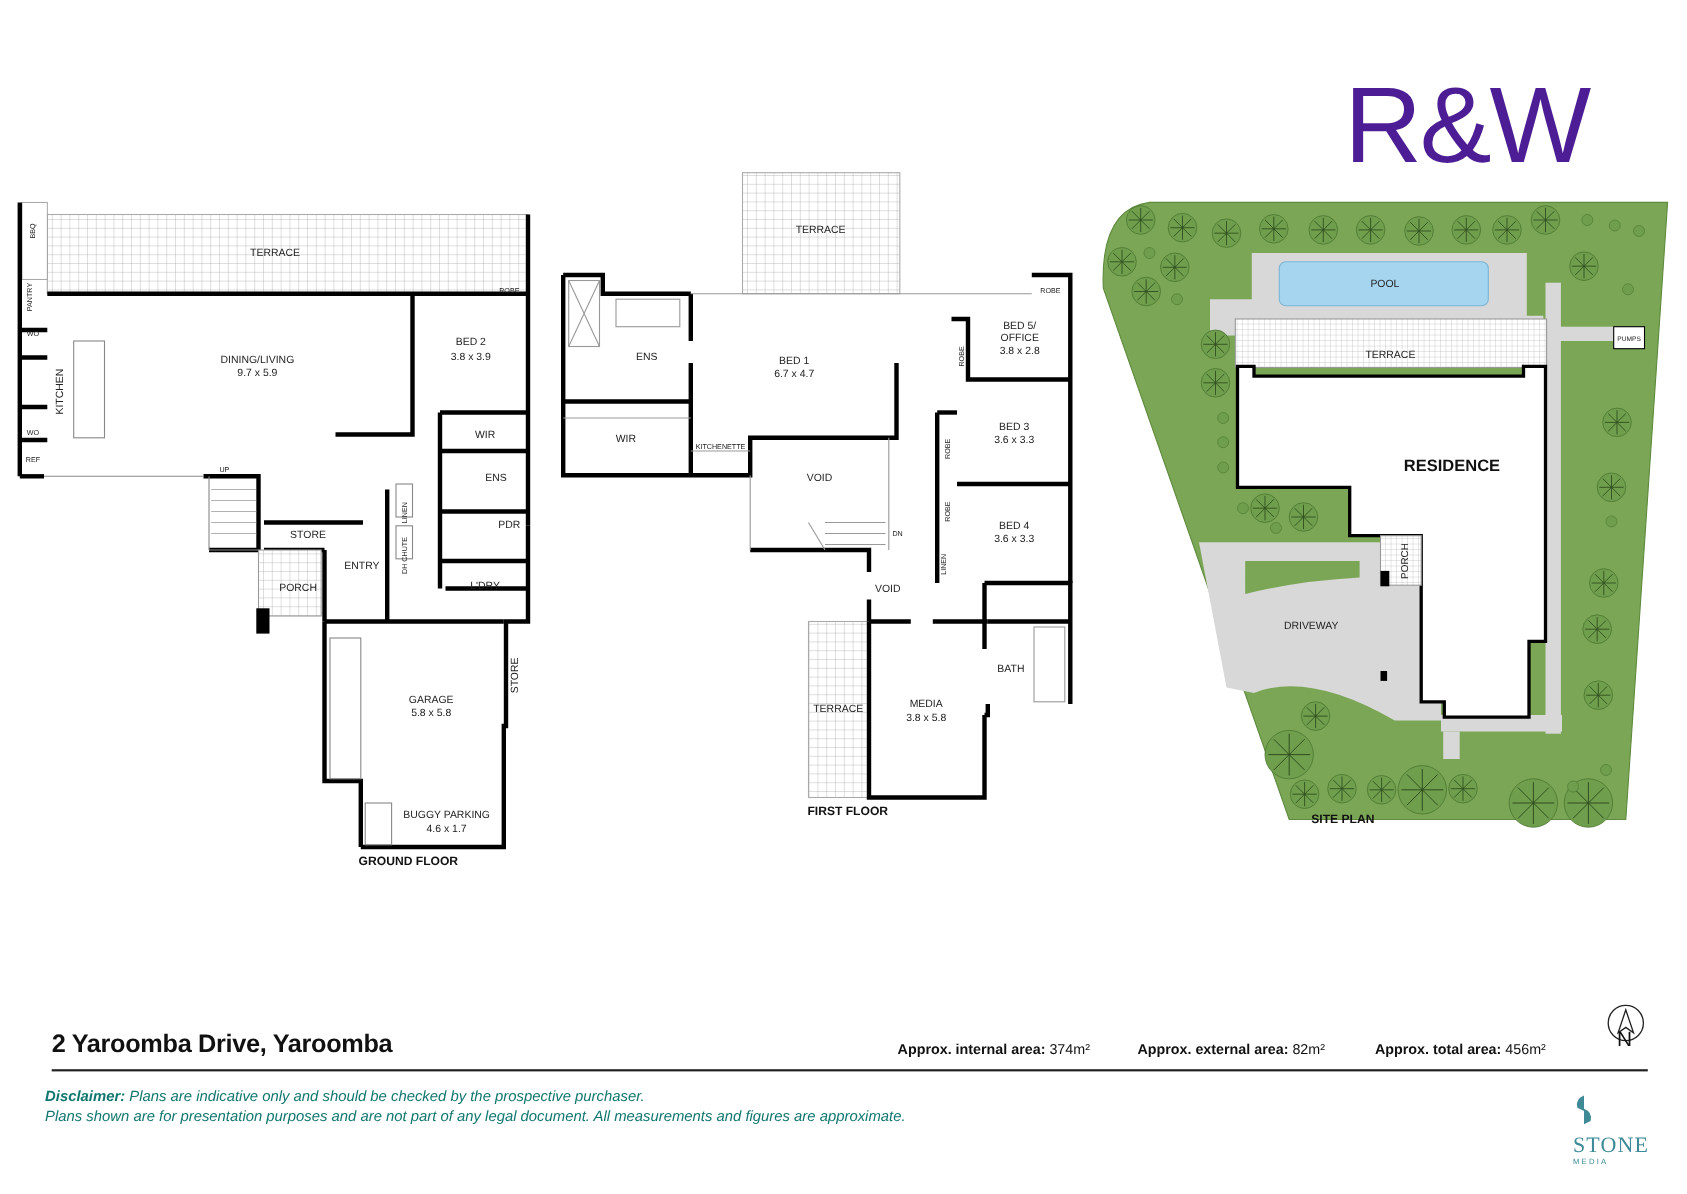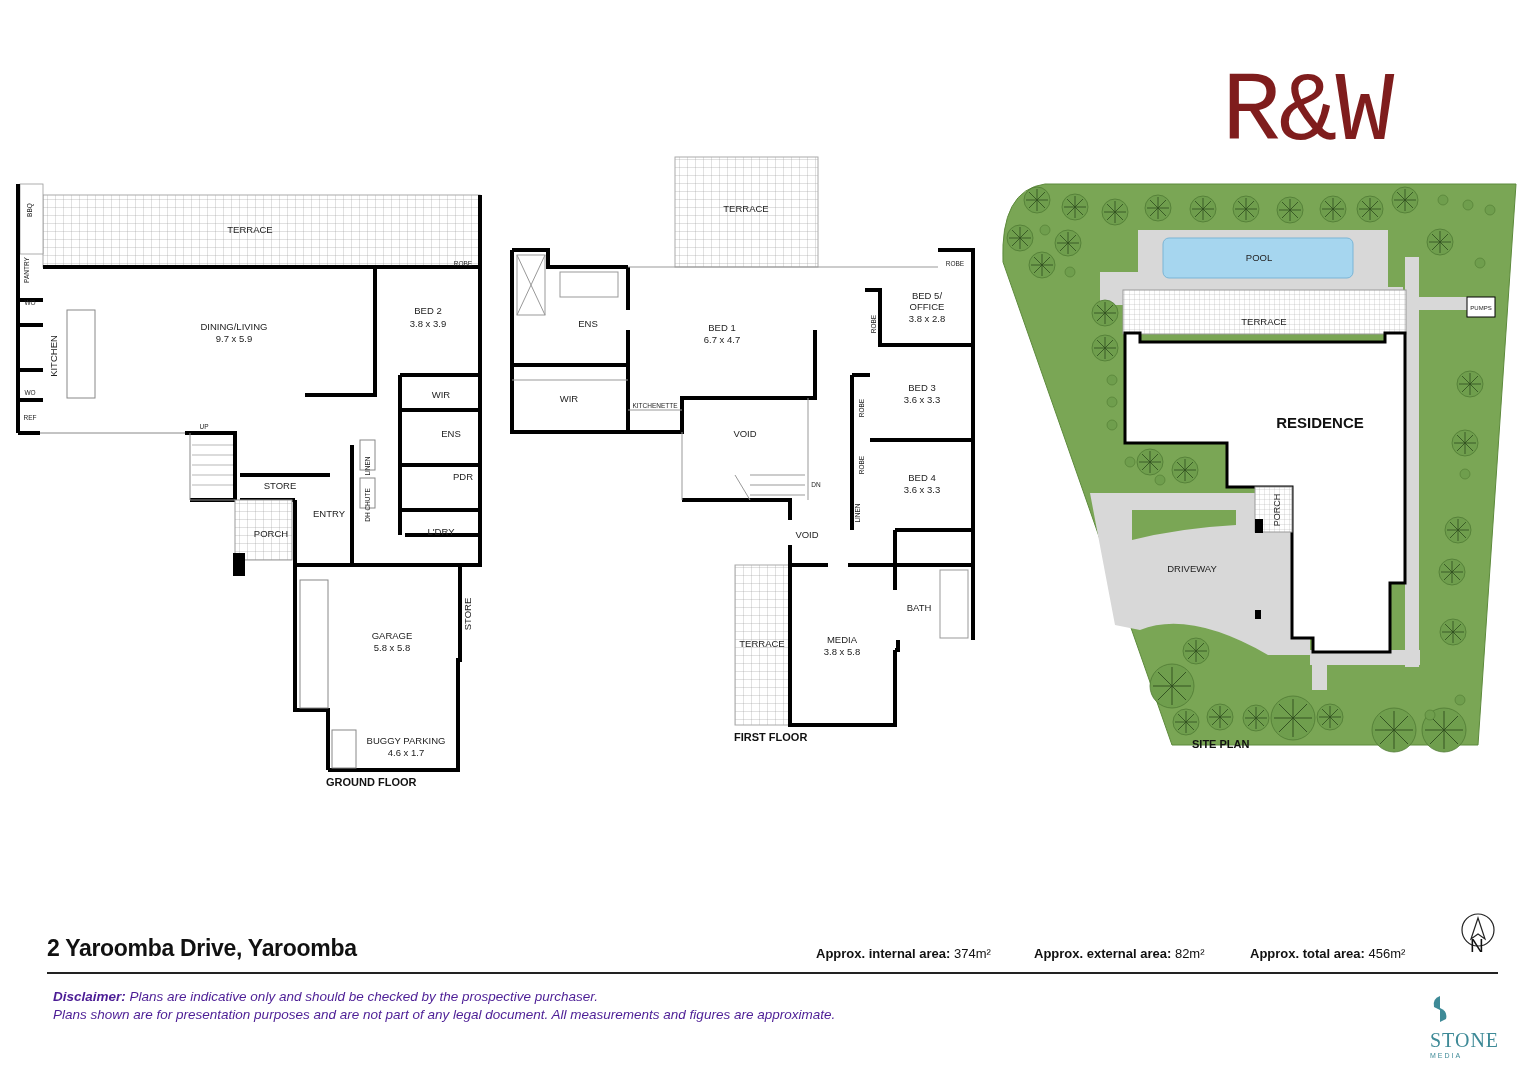--- a/index.html
+++ b/index.html
@@ -1,27 +1,27 @@
 <!DOCTYPE html>
 <html><head>
 <meta charset="utf-8">
 <style>
   html, body { margin:0; padding:0; background:#ffffff; }
   body { width:1534px; height:1085px; position:relative; overflow:hidden; font-family:"Liberation Sans", sans-serif; color:#111; }
   .abs { position:absolute; }
-  .logo { left:1222px; top:64px; font-family:Liberation Mono, monospace; font-size:98px; color:#7f1d1d; letter-spacing:-2px; line-height:1; }
+  .logo { left:1222px; top:64px; font-family:Liberation Sans, sans-serif; font-size:98px; color:#4c1d95; letter-spacing:-2px; line-height:1; }
   svg text { font-family:"Liberation Sans", sans-serif; }
   .room { font-size:9.5px; fill:#222; text-anchor:middle; }
   .room-sm { font-size:6.5px; fill:#222; text-anchor:middle; }
   .floor-label { font-weight:bold; font-size:11px; fill:#111; }
   .title { left:47px; top:935px; font-size:23px; font-weight:bold; letter-spacing:-0.3px; }
   .areas { top:946px; font-size:13px; }
   .areas b { font-weight:bold; }
   .rule { left:47px; top:972px; width:1451px; height:2px; background:#222; }
-  .disc { left:53px; top:988px; font-size:13.5px; font-style:italic; line-height:18px; color:#4c1d95; }
+  .disc { left:41px; top:988px; font-size:13.5px; font-style:italic; line-height:18px; color:#0f766e; }
   .disc b { font-weight:bold; }
   .north { left:1460px; top:900px; width:36px; height:60px; }
   .north-n { left:1470px; top:935px; font-size:19px; }
   .stone { left:1430px; top:995px; width:72px; height:60px; text-align:left; color:#3e8a97; }
   .stone-name { font-family:"Liberation Serif", serif; font-size:20px; letter-spacing:1px; display:block; margin-top:2px; }
   .stone-sub { font-size:7px; letter-spacing:2px; display:block; }
 </style>
 </head>
 <body>
 

